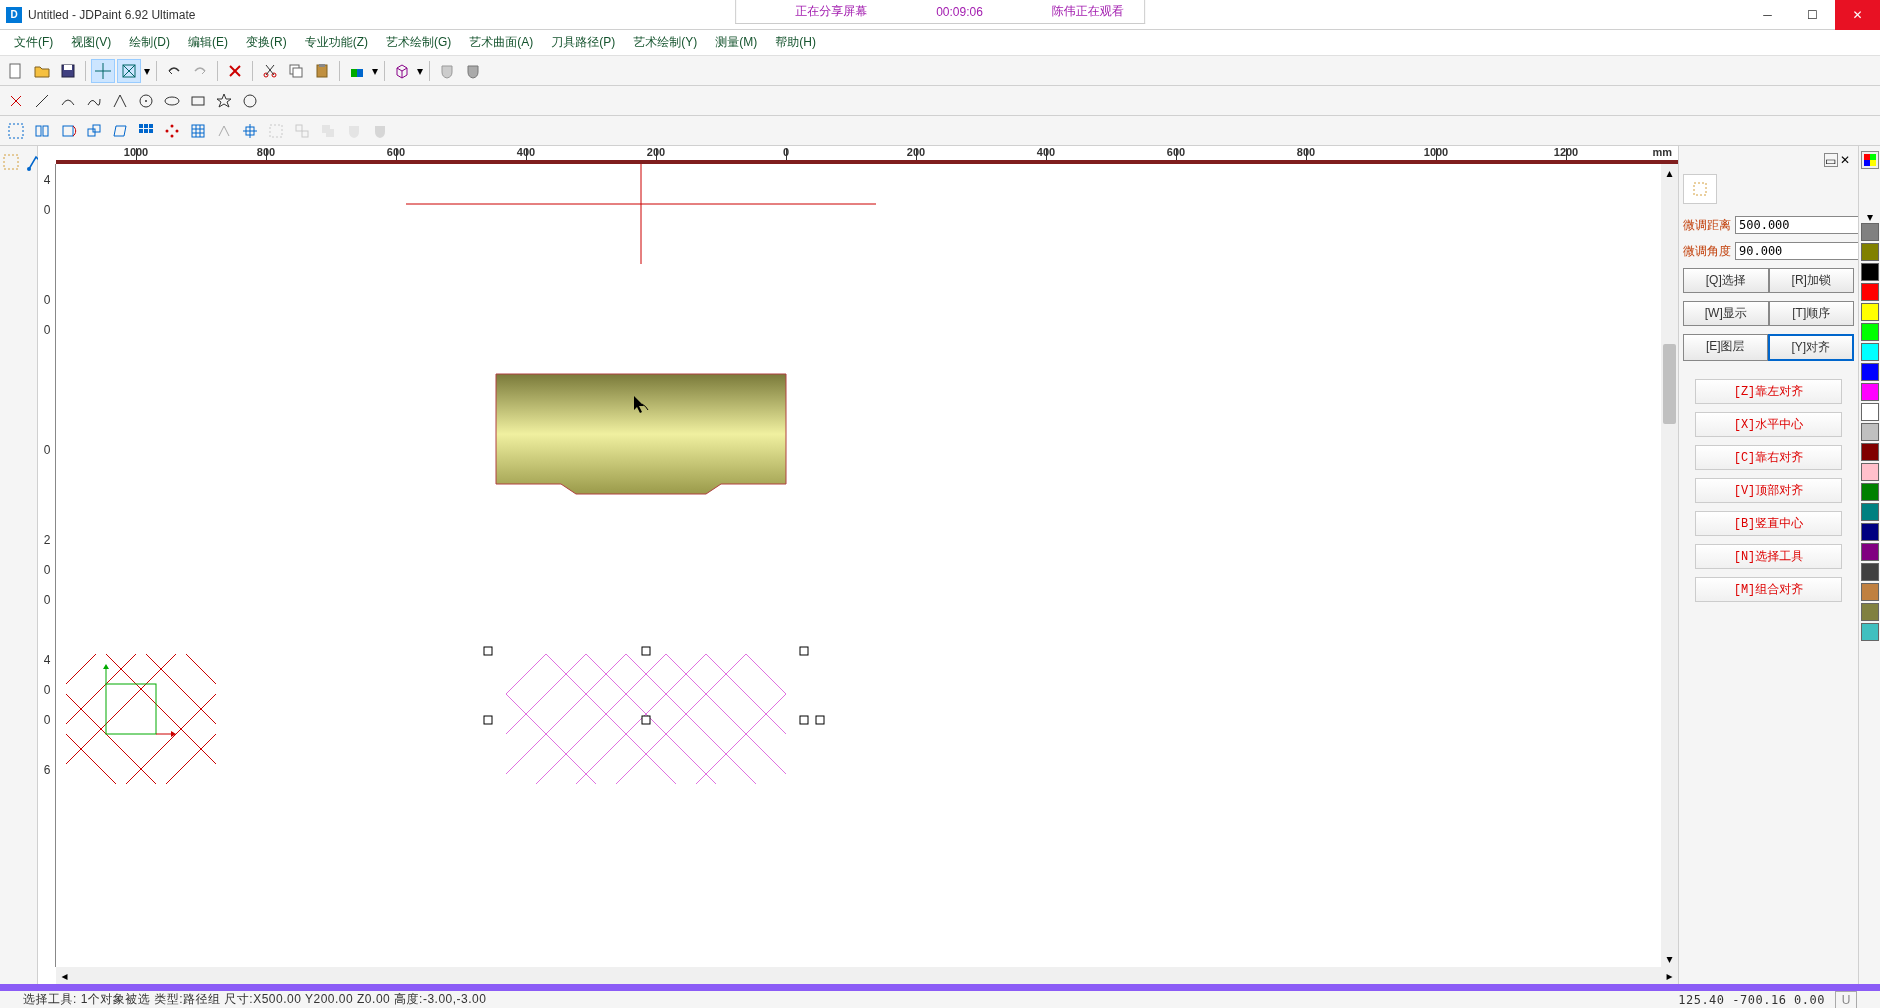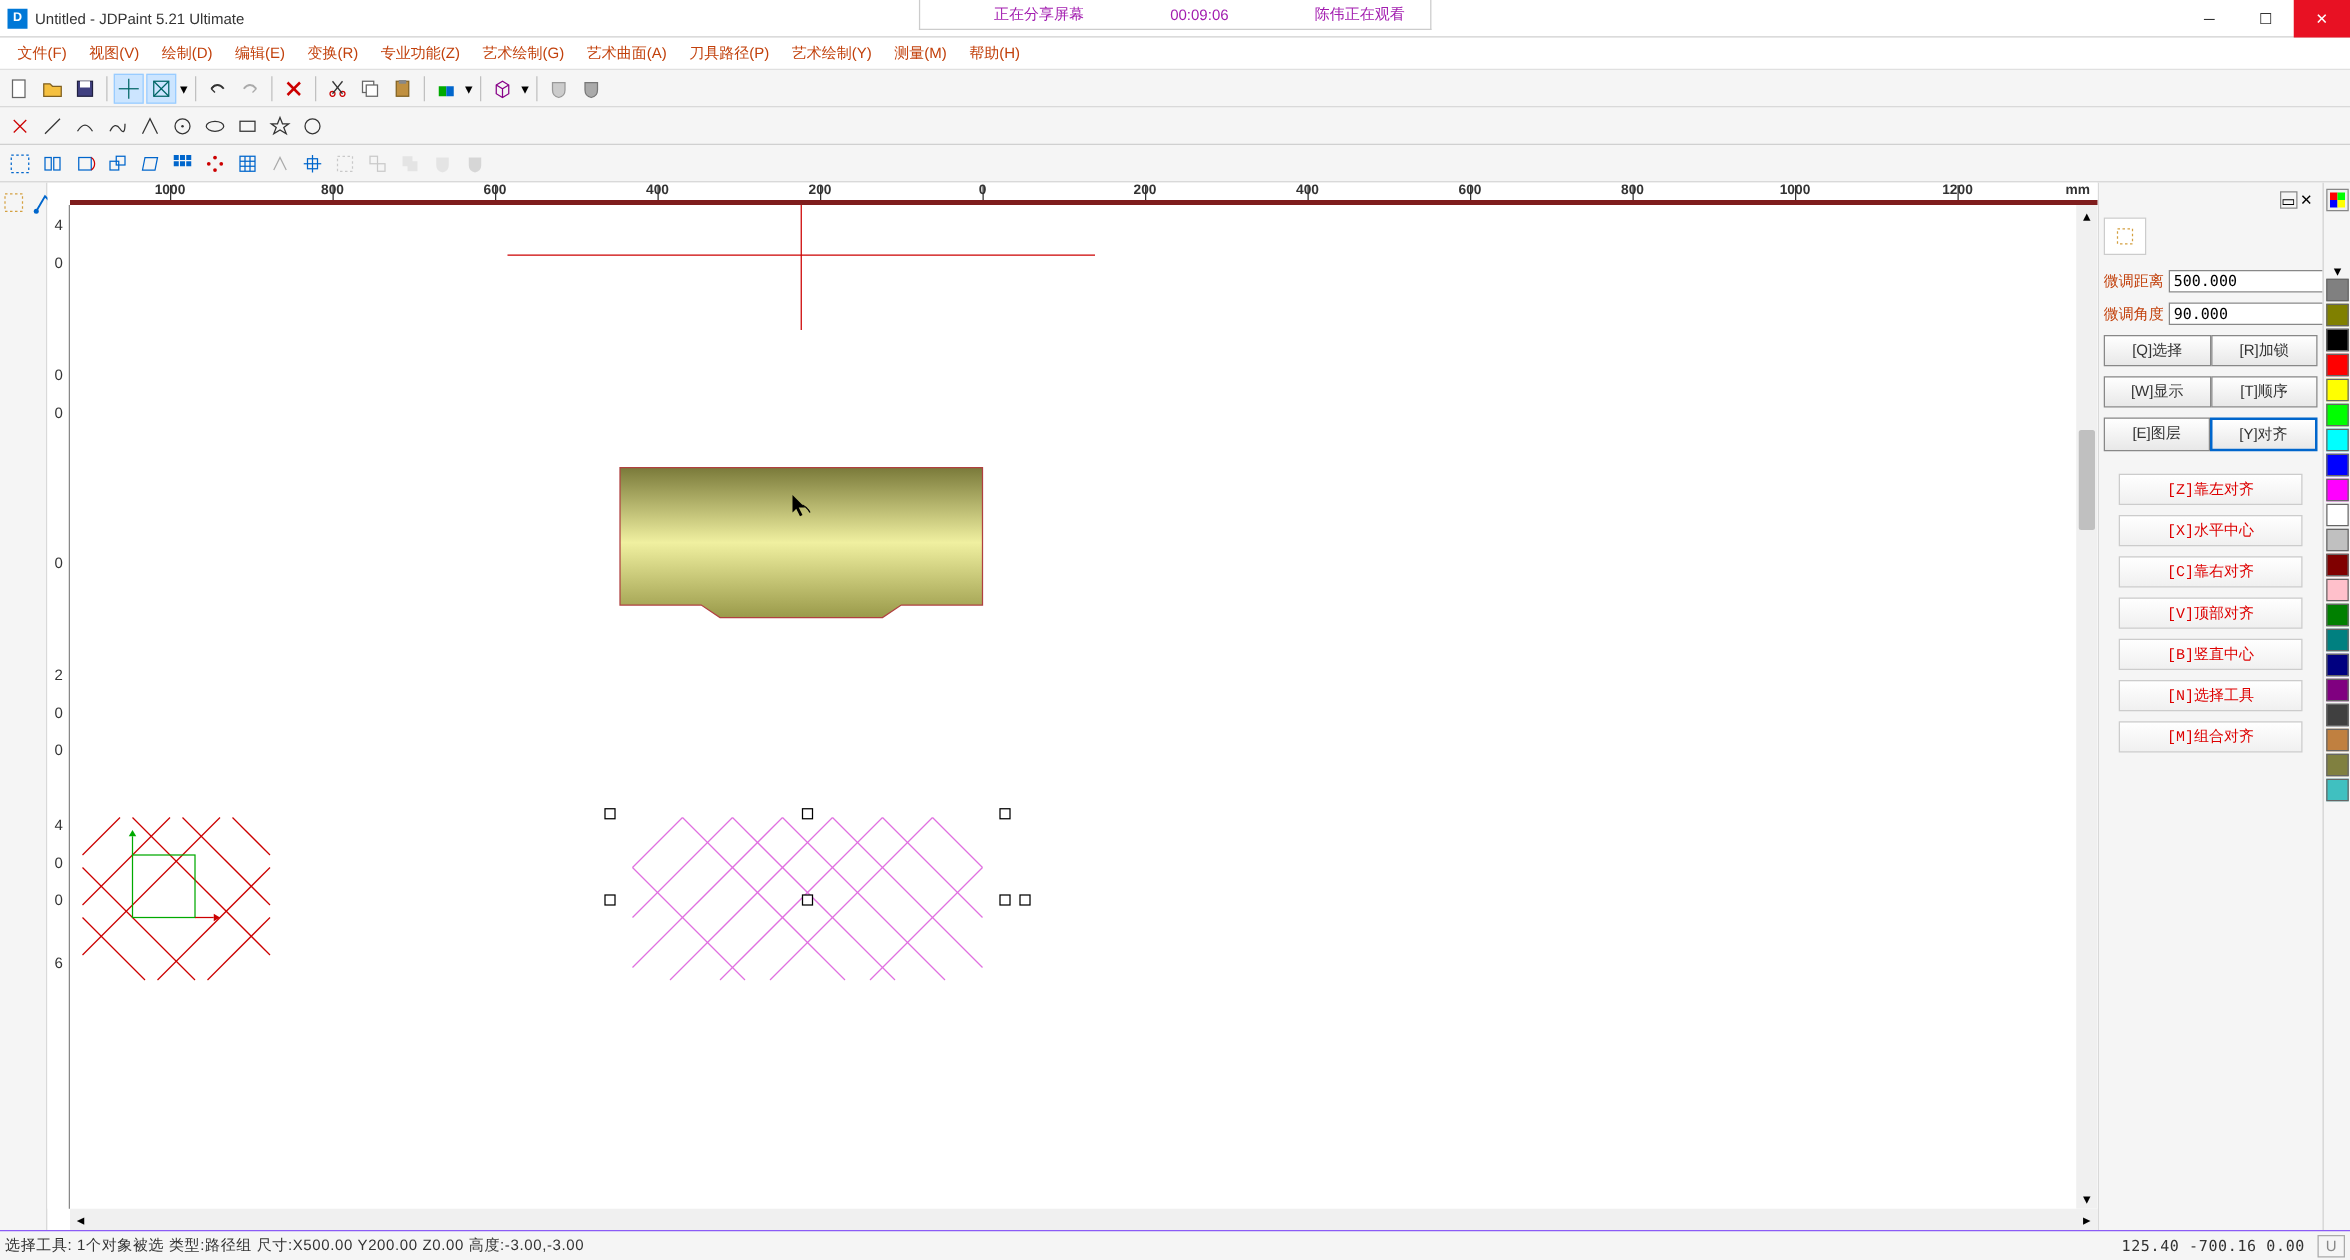--- a/index.html
+++ b/index.html
@@ -7,21 +7,21 @@
 .window { width: 1880px; height: 1008px; background: #fff; position: relative; display: flex; flex-direction: column; }
 .titlebar { height: 30px; background: #fff; display: flex; align-items: center; border-bottom: 1px solid #d0d0d0; position: relative; }
 .app-icon { width: 16px; height: 16px; background: #0078d7; margin: 0 6px; display: flex; align-items: center; justify-content: center; color: #fff; font-weight: bold; font-size: 10px; }
 .title-text { flex: 0 0 auto; color: #333; }
 .share-bar { position: absolute; left: 50%; transform: translateX(-50%); top: 0; background: #fff; border: 1px solid #ccc; border-top: none; padding: 4px 20px; display: flex; gap: 30px; align-items: center; height: 24px; }
 .share-bar span { color: #a21caf; margin-left: 39px; }
 .win-controls { margin-left: auto; display: flex; }
 .win-btn { width: 45px; height: 30px; display: flex; align-items: center; justify-content: center; color: #333; }
 .win-btn.close { background: #e81123; color: #fff; }
 .menubar { height: 26px; background: #fff; display: flex; align-items: center; padding: 0 6px; gap: 2px; border-bottom: 1px solid #e0e0e0; }
-.menubar span { padding: 14px 8px; color: #c2410c; cursor: default; }
+.menubar span { padding: 14px 8px; color: #14532d; cursor: default; }
 .toolbar { height: 30px; background: #f5f5f5; border-bottom: 1px solid #d0d0d0; display: flex; align-items: center; padding: 0 4px; gap: 2px; }
 .tb-btn { width: 24px; height: 24px; display: flex; align-items: center; justify-content: center; border: 1px solid transparent; }
 .tb-btn.active { background: #cce5ff; border: 1px solid #99ccff; }
 .tb-sep { width: 1px; height: 20px; background: #c0c0c0; margin: 0 3px; }
 .tb-dropdown-arrow { width: 8px; display: flex; align-items: center; justify-content: center; }
 .main-area { flex: 1; display: flex; position: relative; overflow: hidden; }
 .left-toolbar { width: 38px; background: #f5f5f5; border-right: 1px solid #d0d0d0; display: flex; flex-direction: row; padding-top: 2px; }
 .left-btn { width: 34px; height: 28px; margin: 1px 2px; display: flex; align-items: center; justify-content: center; }
 .canvas-area { flex: 1; display: flex; flex-direction: column; background: #fff; position: relative; }
 .ruler-h { height: 18px; background: #fff; border-bottom: 4px solid #7f1d1d; position: relative; margin-left: 18px; overflow: hidden; }
@@ -40,34 +40,34 @@
 .rp-icon-box { width: 34px; height: 30px; border: 1px solid #ccc; background: #fff; display: flex; align-items: center; justify-content: center; margin-bottom: 6px; }
 .rp-row { display: flex; align-items: center; gap: 4px; margin: 2px 0; }
 .rp-label { flex: 0 0 auto; color: #c2410c; }
 .rp-input { flex: 1; border: 1px solid #888; padding: 1px 3px; background: #fff; font-family: monospace; }
 .rp-btn-row { display: flex; gap: 0; margin: 2px 0; }
 .rp-btn { flex: 1; border: 1px solid #888; background: linear-gradient(#fff,#e8e8e8); padding: 3px 0; text-align: center; color: #333; cursor: default; }
 .rp-btn.highlight { border: 2px solid #0066cc; }
 .rp-align-btn { border: 1px solid #ccc; background: linear-gradient(#fff,#f0f0f0); padding: 3px 0; text-align: center; color: #d00; margin: 2px 12px; cursor: default; font-family: Liberation Mono, monospace; }
 .color-column { width: 22px; background: #f5f5f5; border-left: 1px solid #d0d0d0; display: flex; flex-direction: column; padding-top: 4px; }
 .color-swatch { width: 18px; height: 18px; margin: 1px 2px; border: 1px solid #666; }
-.statusbar { height: 24px; background: #f5f5f5; border-top: 1px solid #8b5cf6; display: flex; align-items: center; padding: 0 4px; }
+.statusbar { height: 24px; background: #f5f5f5; border-top: 7px solid #8b5cf6; display: flex; align-items: center; padding: 0 23px; }
 .statusbar .left { flex: 1; color: #333; letter-spacing: 0.5px; }
 .statusbar .right { color: #333; font-family: monospace; letter-spacing: 0.5px; }
 .statusbar .u-box { width: 22px; height: 18px; border: 1px solid #aaa; display: flex; align-items: center; justify-content: center; margin-left: 10px; color: #888; }
 svg { overflow: visible; }
 .sel-handle { stroke: #000; fill: #fff; stroke-width: 1; }
 </style>
 </head>
 <body>
 
 <div class="window">
   <div class="titlebar">
     <div class="app-icon">D</div>
-    <span class="title-text">Untitled - JDPaint 5.21 Ultimate</span>
+    <span class="title-text">Untitled - JDPaint 6.92 Ultimate</span>
     <div class="share-bar">
       <span>正在分享屏幕</span>
       <span>00:09:06</span>
       <span>陈伟正在观看</span>
     </div>
     <div class="win-controls">
       <div class="win-btn">─</div>
       <div class="win-btn">☐</div>
       <div class="win-btn close">✕</div>
     </div>

